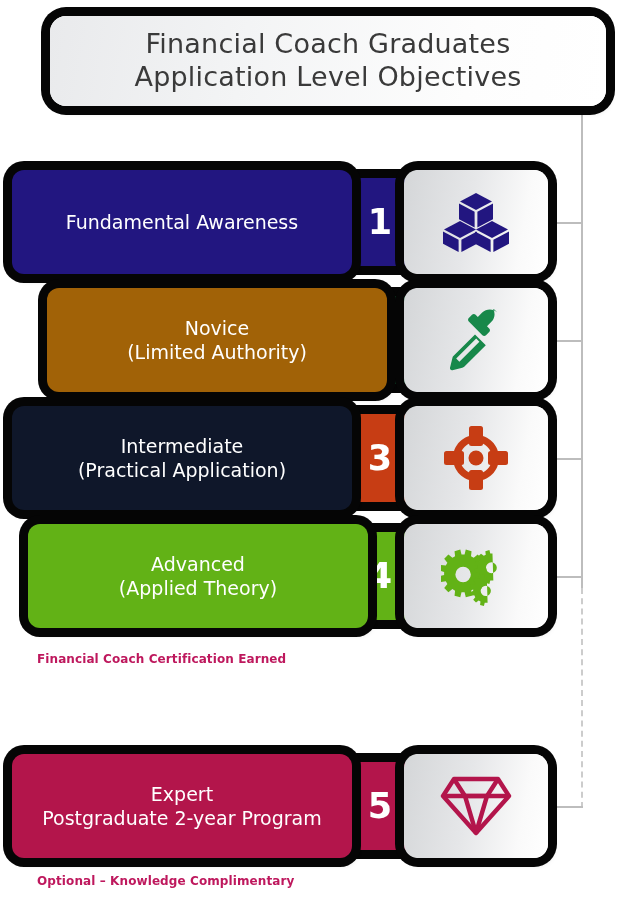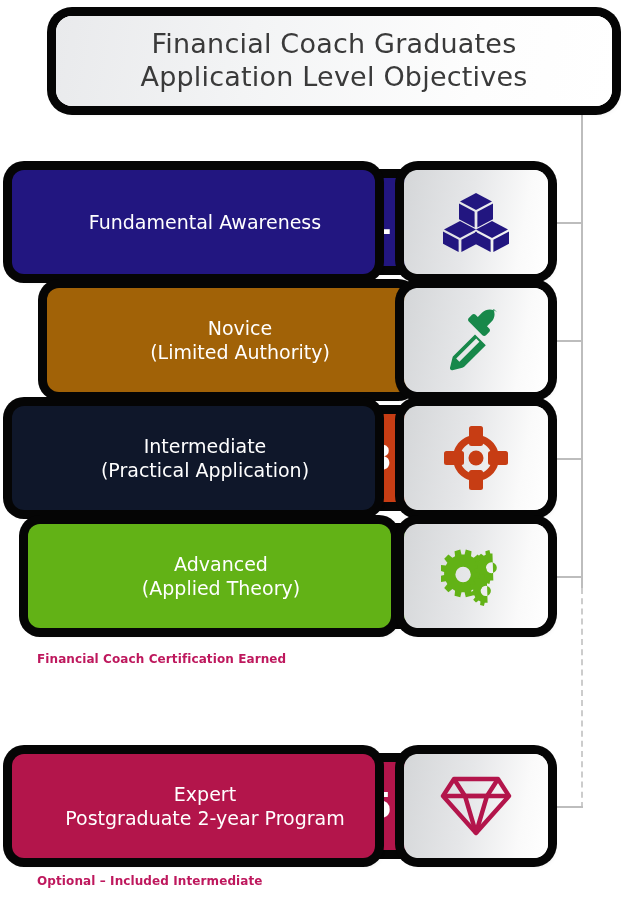--- a/index.html
+++ b/index.html
@@ -36,21 +36,21 @@
   .conn-horiz {
     position: absolute;
     height: 2px;
     background: #bdbdbd;
     z-index: 1;
   }
 
   
   .title-card {
     position: absolute;
-    left: 56px;
+    left: 50px;
     top: 16px;
     width: 556px;
     height: 90px;
     border-radius: 16px;
     background: linear-gradient(100deg, #e9eaec 0%, #f3f4f5 35%, #fdfdfd 75%, #ffffff 100%);
     box-shadow: 0 0 0 9px #050505, 3px 5px 6px rgba(0,0,0,0.35);
     display: flex;
     align-items: center;
     justify-content: center;
     z-index: 3;
@@ -77,21 +77,20 @@
     left: 0;
     top: 0;
     width: 340px;
     height: 104px;
     border-radius: 12px;
     box-shadow: 0 0 0 9px #050505, 3px 5px 6px rgba(0,0,0,0.35);
     display: flex;
     align-items: center;
     justify-content: center;
     z-index: 3;
-    padding-left: 23px;
   }
   .label-text {
     color: #ffffff;
     text-align: center;
     font-size: 19px;
     line-height: 1.28;
     padding: 0 10px;
   }
   .num-badge {
     position: absolute;
@@ -273,15 +272,15 @@
           <path d="M14 4 H58 L69 21 L36 58 L3 21 Z"></path>
           <path d="M3 21 H69"></path>
           <path d="M14 4 L25 21 L36 58"></path>
           <path d="M58 4 L47 21 L36 58"></path>
           <path d="M25 21 H47"></path>
         </svg>
       </span>
     </div>
   </div>
 
-  <div class="caption" style="top:874px;">Optional – Included Intermediate</div>
+  <div class="caption" style="top:874px;">Optional – Knowledge Complimentary</div>
 
 </div>
 
 </body></html>

